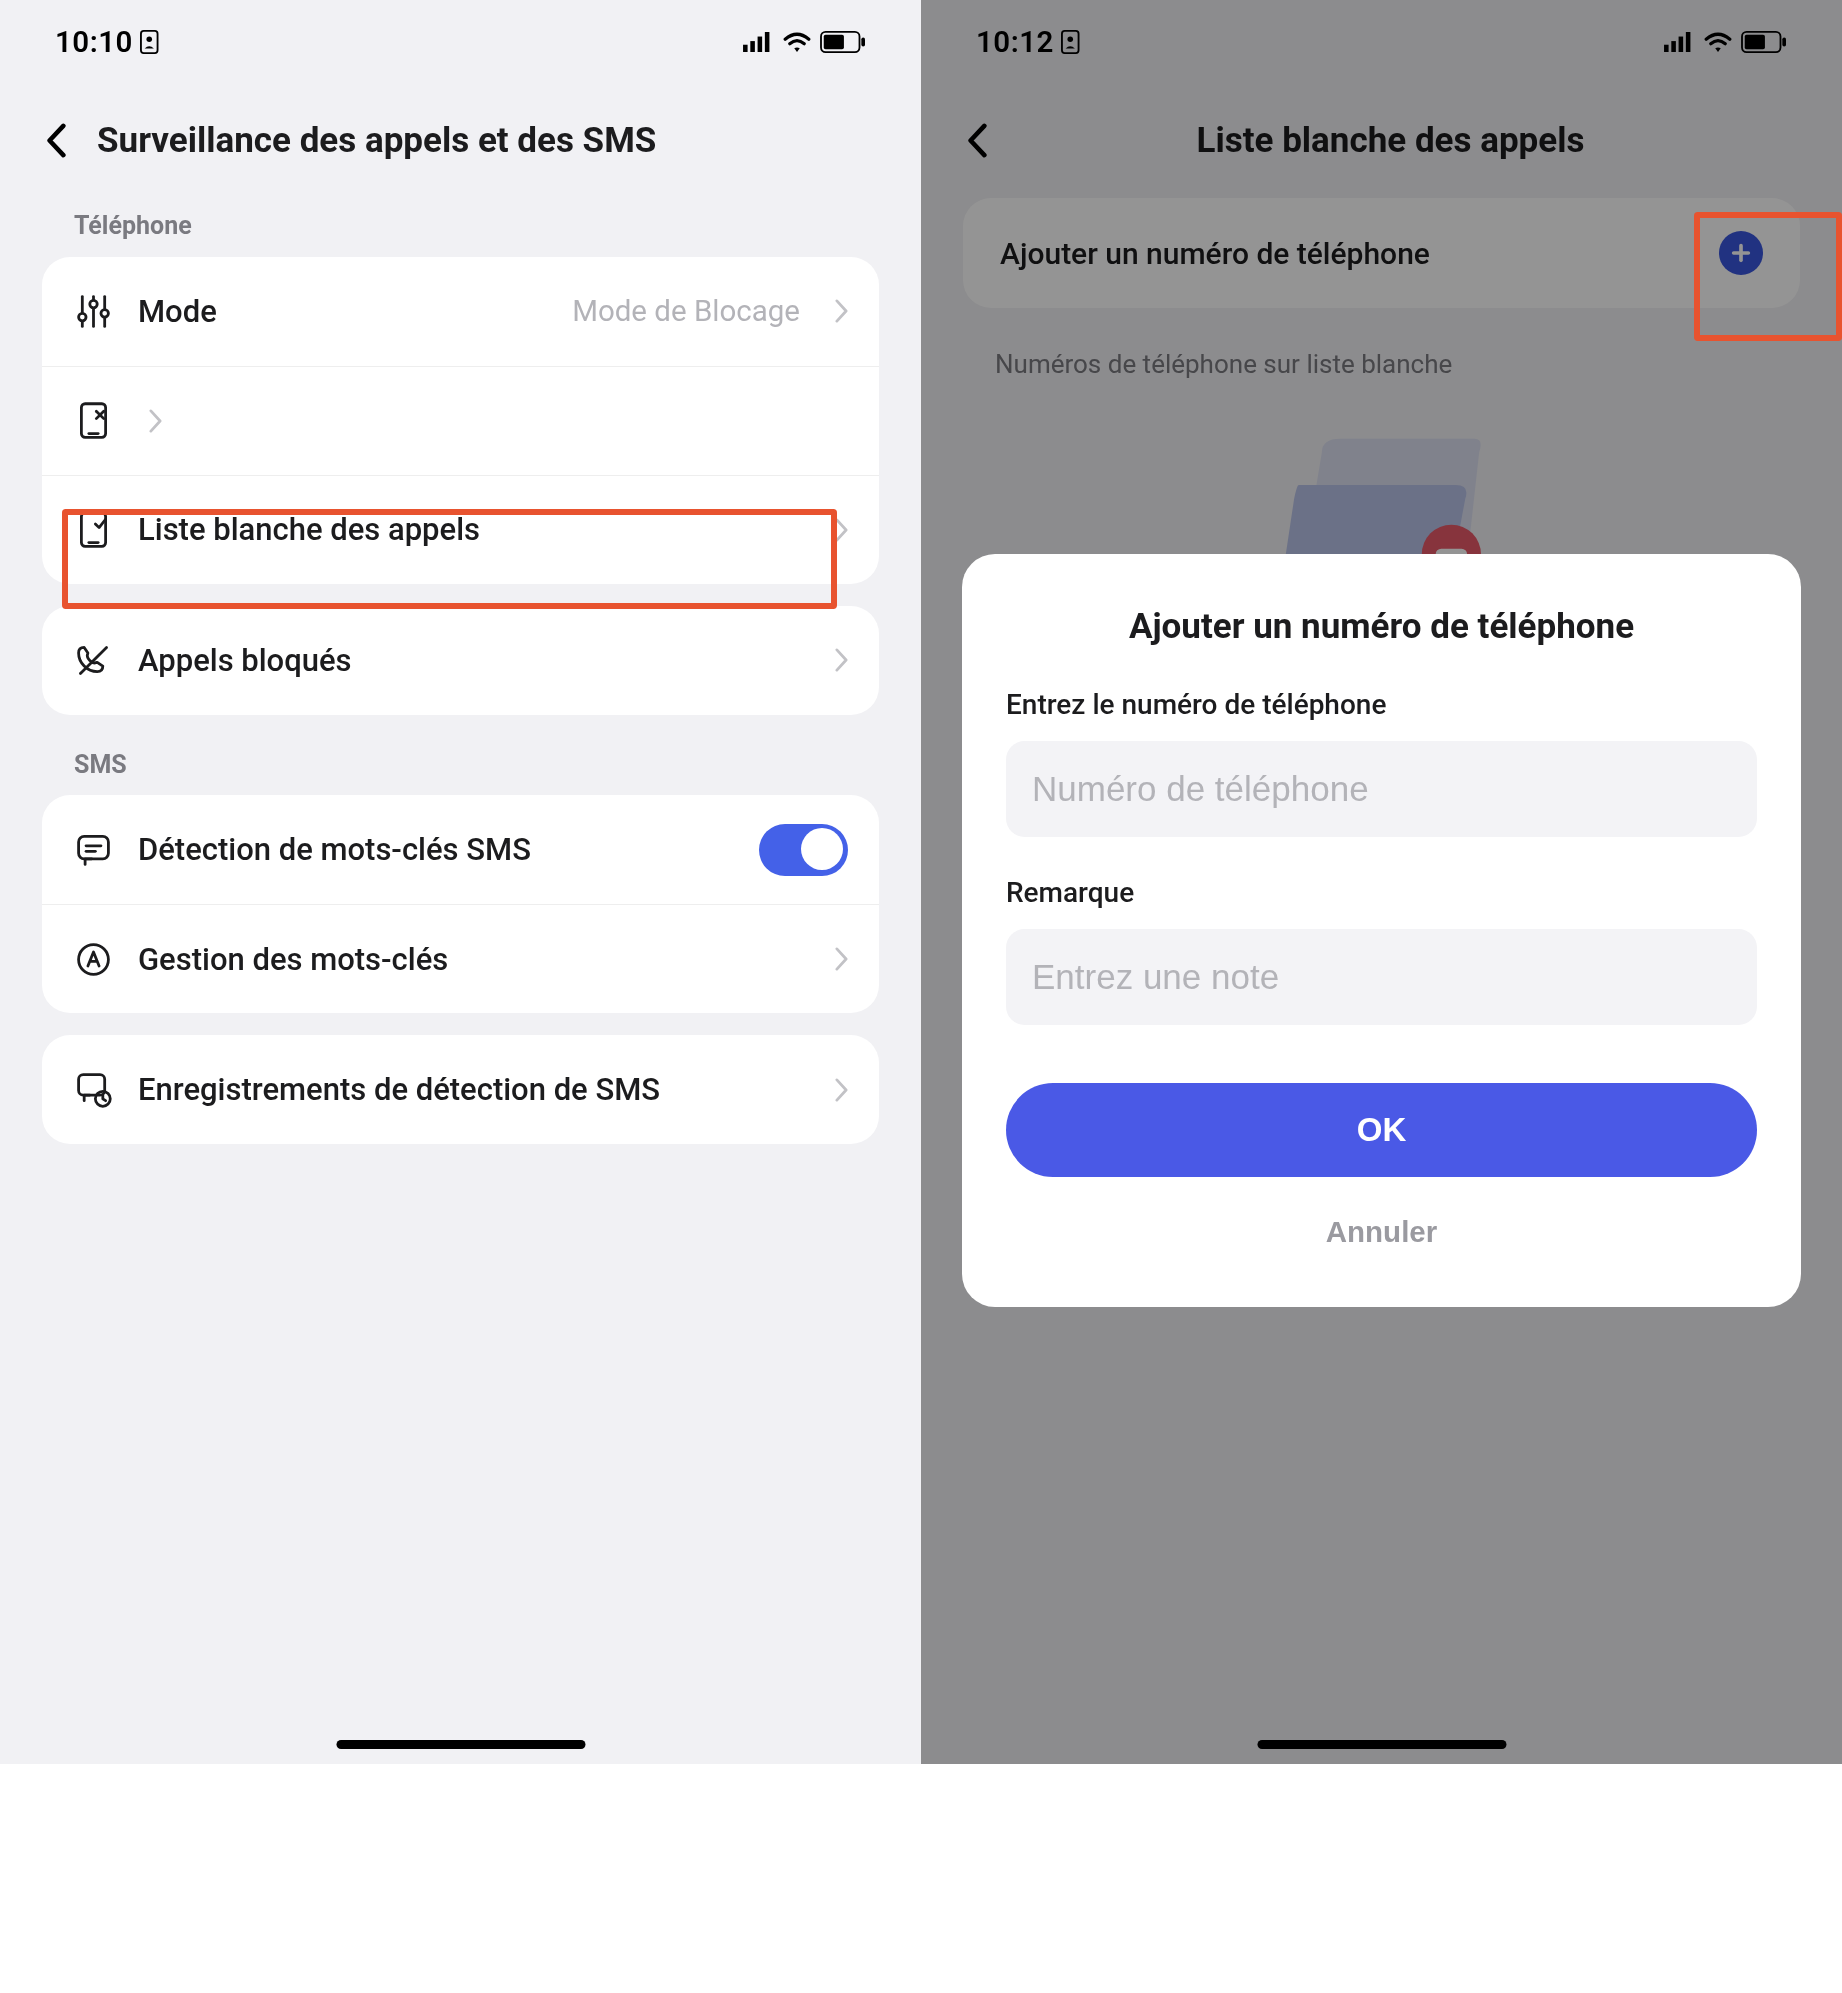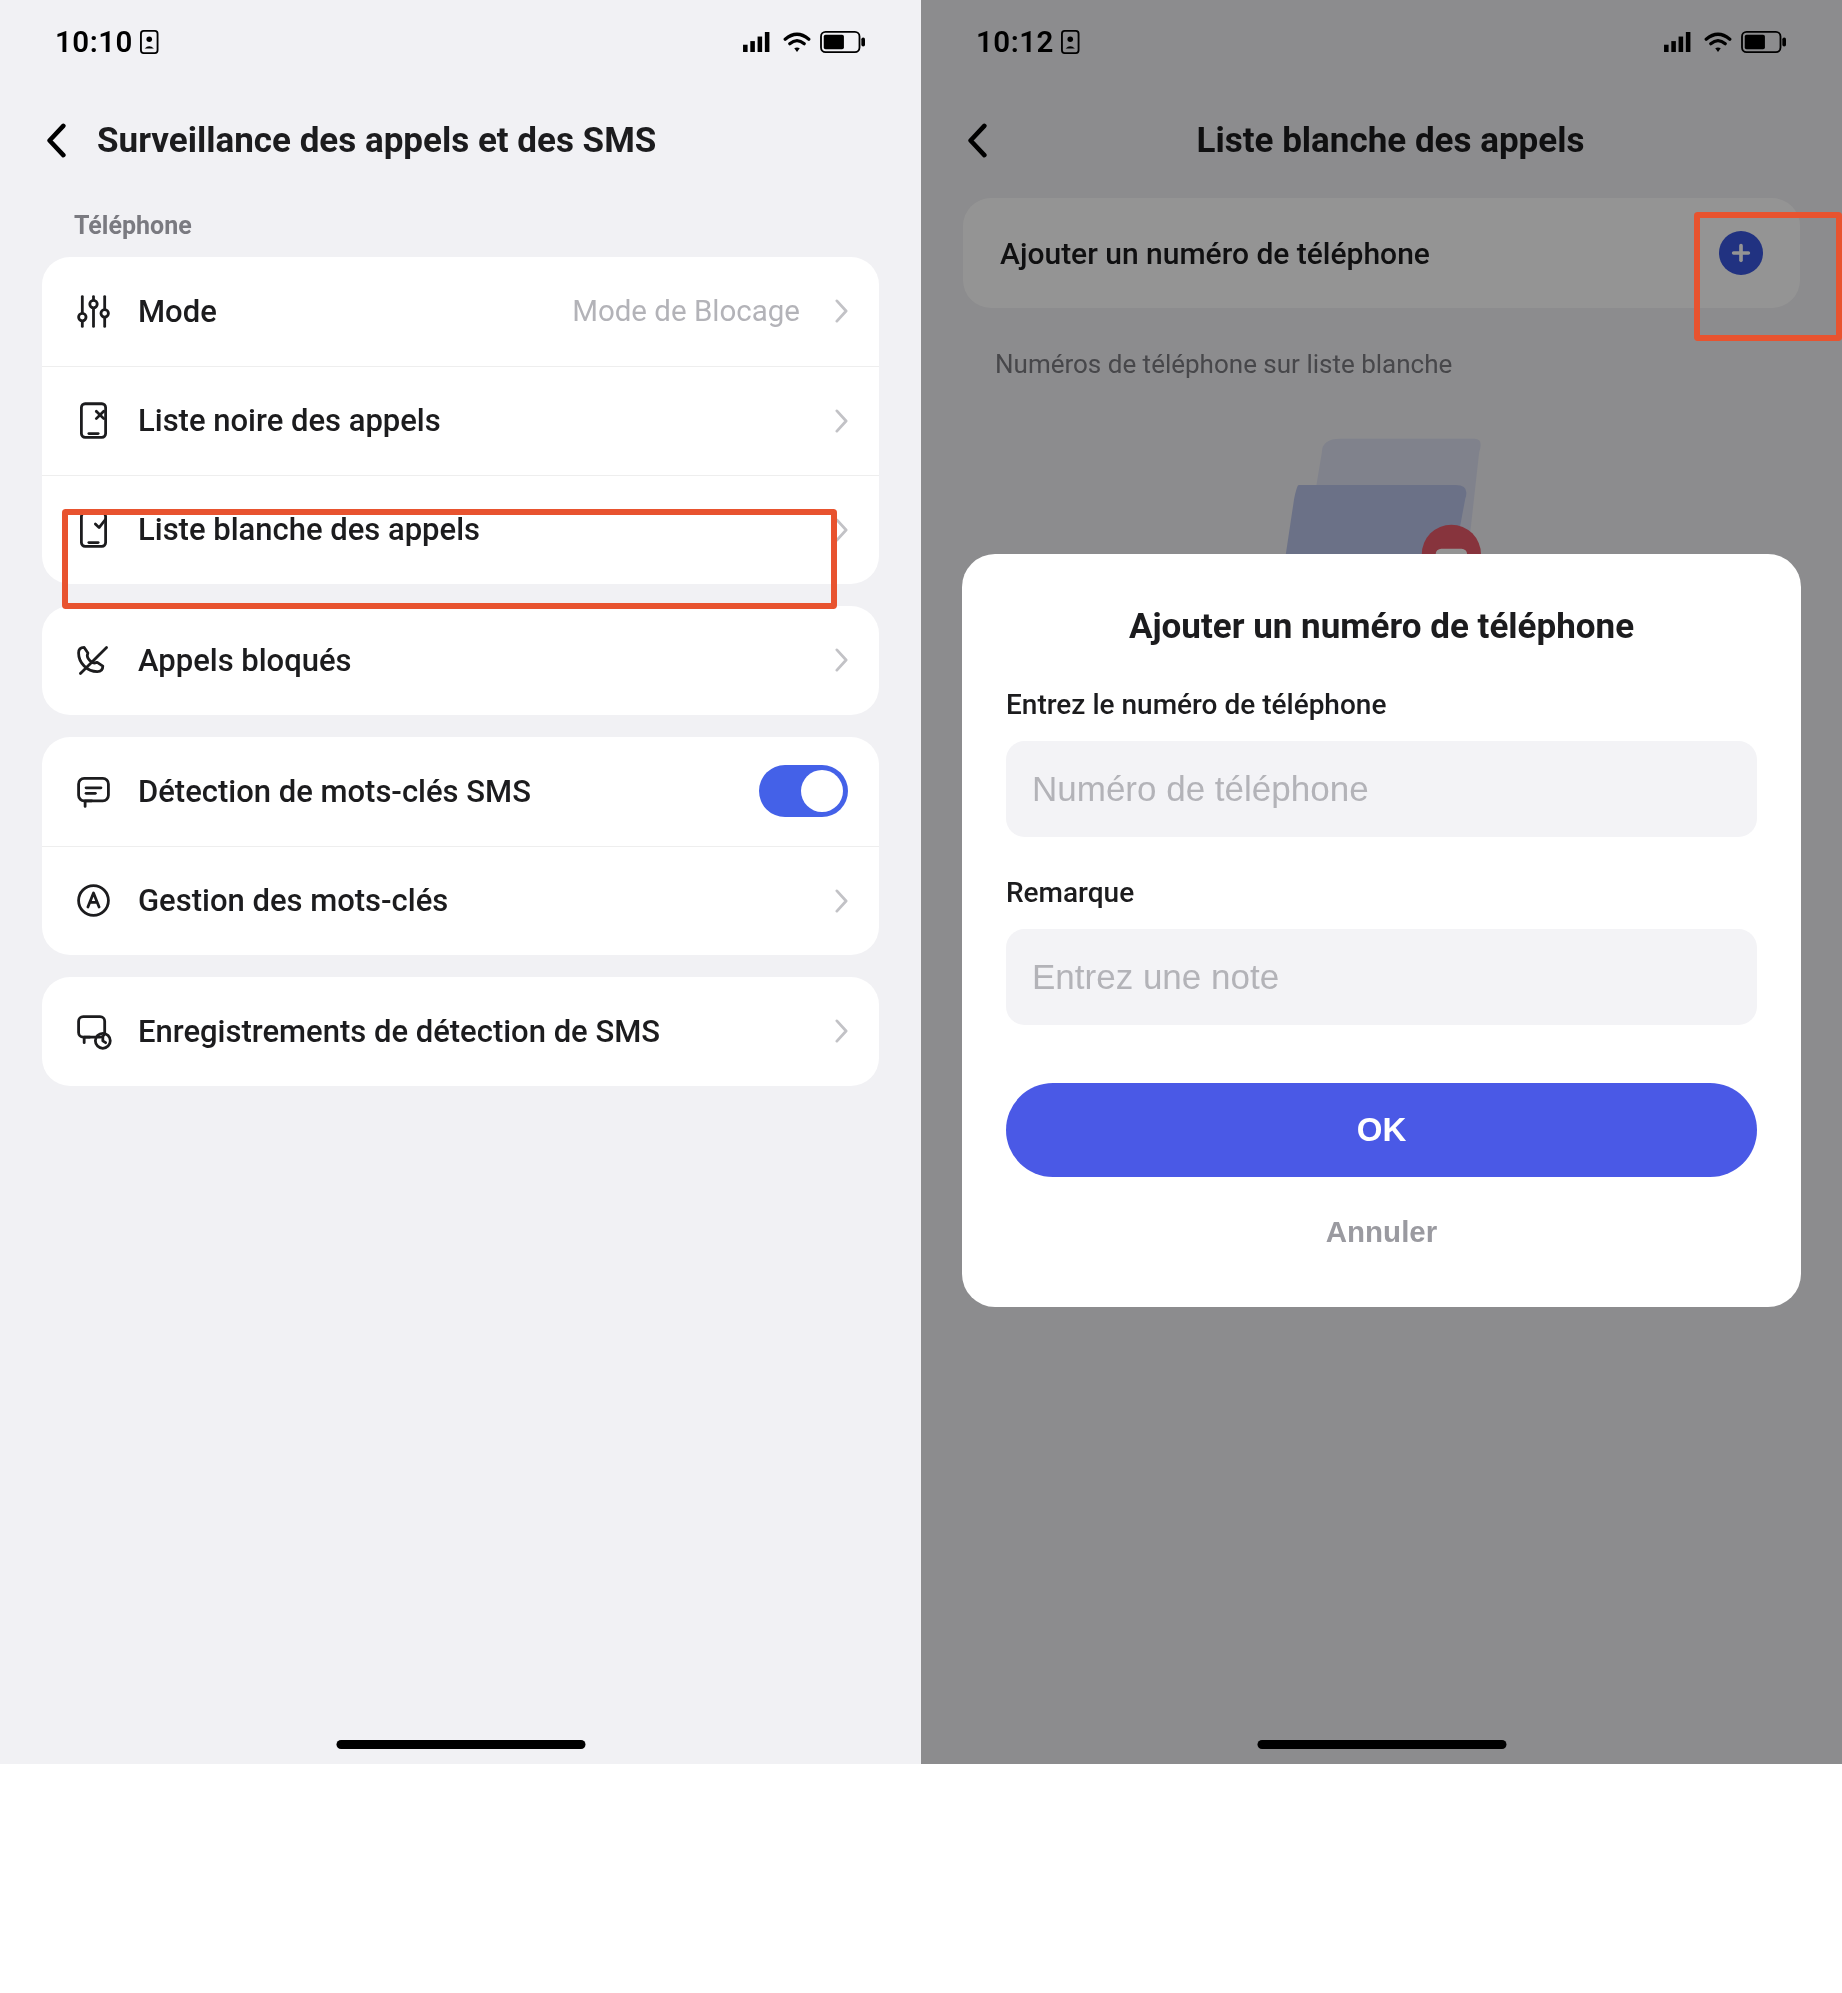--- a/index.html
+++ b/index.html
@@ -273,21 +273,20 @@
     </div>
     <div class="row">
       <div class="row-icon">
         <svg viewBox="0 0 44 44" fill="none" stroke="#1c1c1e" stroke-width="3" stroke-linecap="round" stroke-linejoin="round">
             <rect x="9" y="4" width="26" height="36" rx="4"></rect>
             <line x1="17" y1="36" x2="27" y2="36"></line>
             <line x1="25" y1="12" x2="33" y2="20"></line>
             <line x1="33" y1="12" x2="25" y2="20"></line>
           </svg>
       </div>
-      <div class="row-label">Liste noire des appels</div>
       <svg class="chevron" width="13" height="24" viewBox="0 0 14 26">
           <path d="M2 2 L12 13 L2 24" fill="none" stroke="#c2c2c6" stroke-width="3" stroke-linecap="round" stroke-linejoin="round"></path>
         </svg>
     </div>
     <div class="row" style="position:relative;">
       <div class="row-icon">
         <svg viewBox="0 0 44 44" fill="none" stroke="#1c1c1e" stroke-width="3" stroke-linecap="round" stroke-linejoin="round">
             <rect x="9" y="4" width="26" height="36" rx="4"></rect>
             <line x1="17" y1="36" x2="27" y2="36"></line>
             <path d="M24 16 L28 20 L35 11"></path>
@@ -308,20 +307,21 @@
             <line x1="8" y1="36" x2="36" y2="8"></line>
           </svg>
       </div>
       <div class="row-label">Appels bloqués</div>
       <svg class="chevron" width="13" height="24" viewBox="0 0 14 26">
           <path d="M2 2 L12 13 L2 24" fill="none" stroke="#c2c2c6" stroke-width="3" stroke-linecap="round" stroke-linejoin="round"></path>
         </svg>
     </div>
   </div>
 
+  <div class="section-label">SMS</div>
 
   <div class="card">
     <div class="row">
       <div class="row-icon">
         <svg viewBox="0 0 44 44" fill="none" stroke="#1c1c1e" stroke-width="3" stroke-linecap="round" stroke-linejoin="round">
             <rect x="6" y="8" width="32" height="24" rx="6"></rect>
             <path d="M13 38 L13 32 L20 32"></path>
             <line x1="14" y1="18" x2="30" y2="18"></line>
             <line x1="14" y1="24" x2="24" y2="24"></line>
           </svg>

